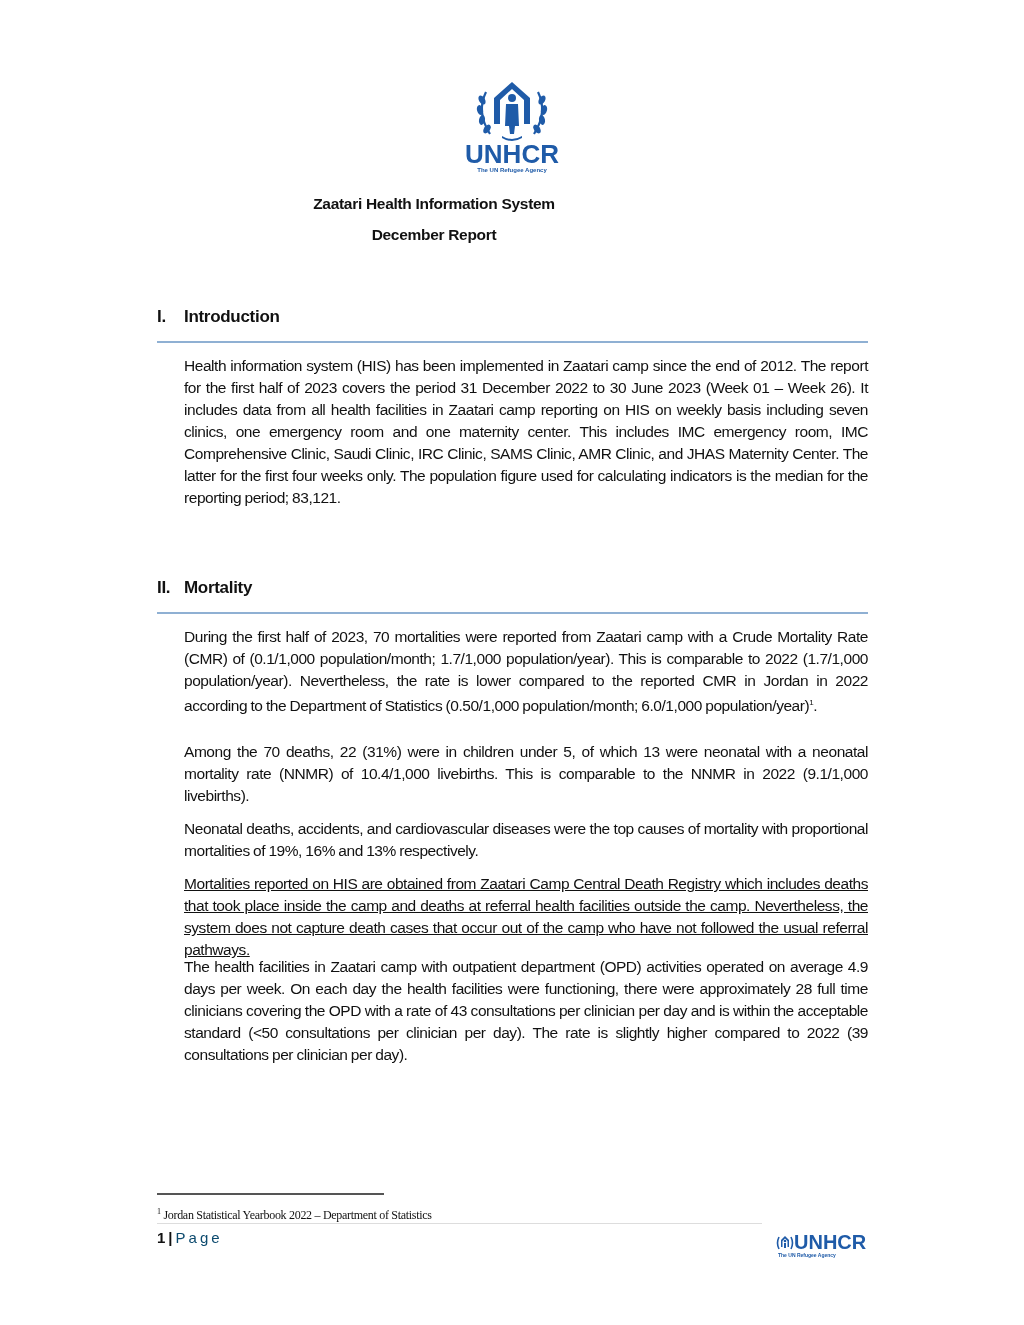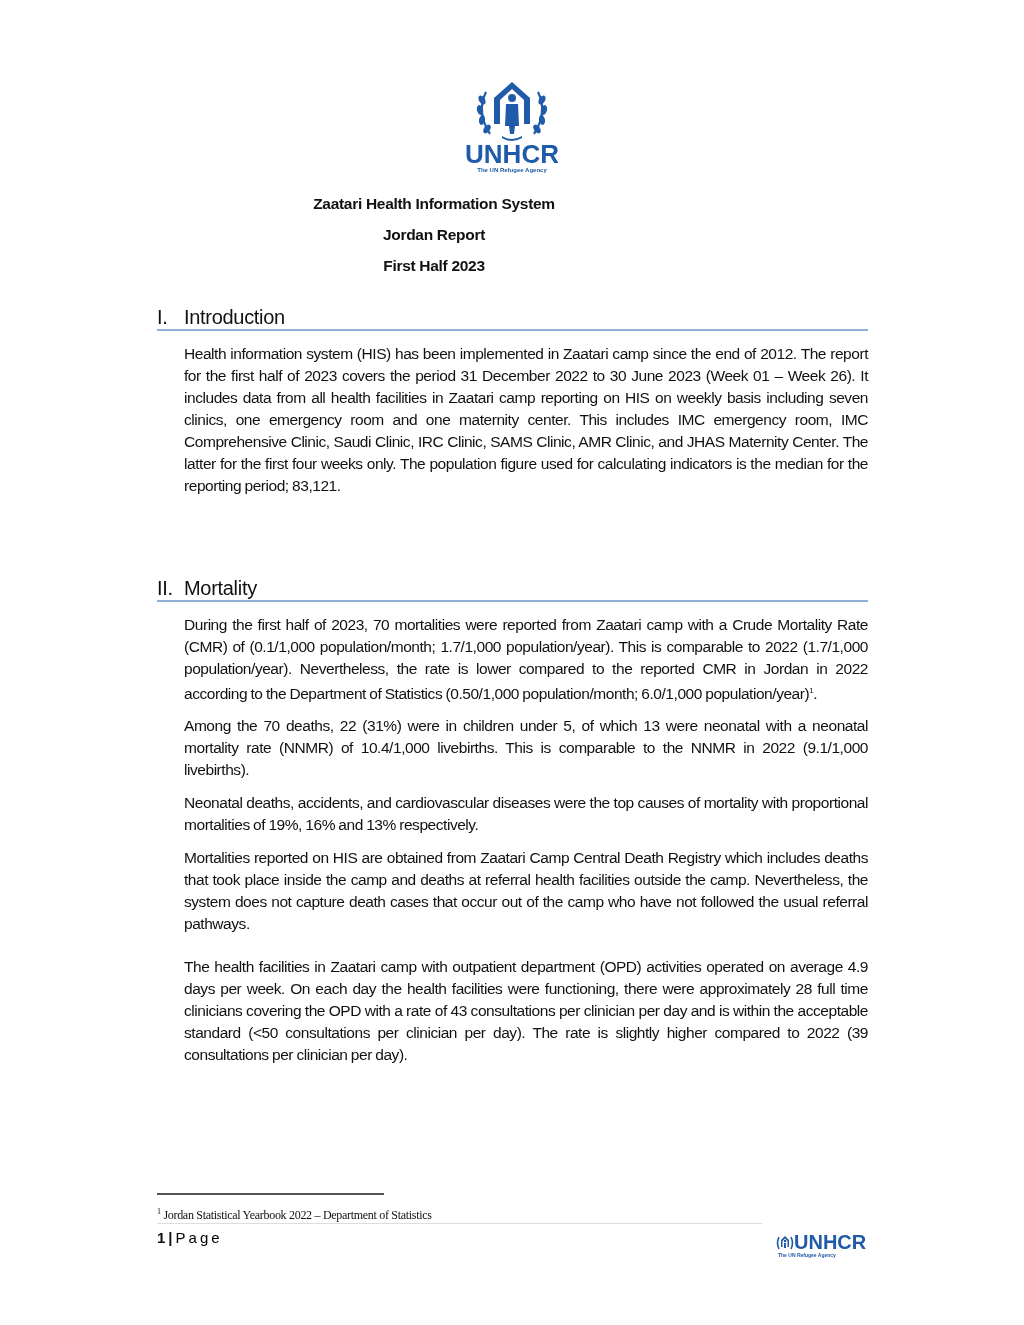--- a/index.html
+++ b/index.html
@@ -4,32 +4,32 @@
 <style>
   html, body { margin:0; padding:0; background:#ffffff; }
   body { width:1024px; height:1325px; position:relative; font-family:"Liberation Sans", sans-serif; color:#111; overflow:hidden; }
   .logo { position:absolute; left:462px; top:78px; width:100px; height:100px; text-align:center; }
   .logo svg { display:block; margin:0 auto; }
   .logo-word { font-family:"Liberation Sans", sans-serif; font-weight:bold; font-size:26px; color:#1f5ba8; letter-spacing:0px; line-height:24px; margin-top:-2px; }
   .logo-tag { font-size:6px; color:#1f5ba8; font-weight:bold; line-height:8px; }
   .titles { position:absolute; left:0; width:868px; top:194px; text-align:center; }
   .titles div { font-weight:bold; font-size:15.5px; height:31px; line-height:20px; letter-spacing:-0.3px; }
   .section { position:absolute; left:157px; width:711px; }
-  .sec-head { font-weight:normal; font-size:20px; letter-spacing:-0.3px; height:20px; line-height:20px; border-bottom:2px solid #8fb0d3; padding-bottom:2px; }
+  .sec-head { font-weight:bold; font-size:17px; letter-spacing:-0.3px; height:20px; line-height:20px; border-bottom:2px solid #8fb0d3; padding-bottom:14px; }
   .sec-head .num { display:inline-block; width:27px; }
   .para { margin-left:27px; font-size:15.5px; line-height:22px; text-align:justify; letter-spacing:-0.45px; word-spacing:-0.5px; }
   .para sup { font-size:8px; }
   .fn-rule { position:absolute; left:157px; top:1193px; width:227px; height:2px; background:#555; }
   .footnote { position:absolute; left:157px; top:1207px; font-size:12px; letter-spacing:-0.3px;font-family:Liberation Serif, serif; }
   .footnote sup { font-size:8px; }
   .footer-rule { position:absolute; left:157px; top:1223px; width:605px; height:1px; background:#ddd; }
   .page-num { position:absolute; left:157px; top:1229px; font-size:15px; }
   .page-num .n { font-weight:bold; }
   .page-num .sep { font-weight:bold; margin:0 3px; }
-  .page-num .pg { color:#000000; letter-spacing:3px; }
+  .page-num .pg { color:#0c4a6e; letter-spacing:3px; }
   .footer-logo { position:absolute; left:776px; top:1232px; width:96px; }
   .footer-logo .word { font-weight:bold; font-size:20px; color:#1f5ba8; line-height:20px; }
   .footer-logo .tag { font-size:5px; color:#1f5ba8; font-weight:bold; margin-left:2px; }
 </style>
 </head>
 <body>
 
 <div class="logo">
   <svg width="80" height="66" viewBox="0 0 80 66">
     <g fill="none" stroke="#1f5ba8" stroke-width="2.2">
@@ -50,39 +50,38 @@
       <path d="M34 26 L46 26 L47 48 L43 48 L42 56 L38 56 L37 48 L33 48 Z"></path>
       <path d="M30 58 Q40 64 50 58 L50 60 Q40 66 30 60 Z"></path>
     </g>
   </svg>
   <div class="logo-word">UNHCR</div>
   <div class="logo-tag">The UN Refugee Agency</div>
 </div>
 
 <div class="titles">
   <div>Zaatari Health Information System</div>
-  <div>Jordan Report</div>
-  <div>First Half 2023</div>
+  <div>December Report</div>
 </div>
 
 <div class="section" style="top:307px;">
   <div class="sec-head">
     <span class="num">I.</span><span>Introduction</span>
   </div>
   <p class="para" style="margin-top:12px;">Health information system (HIS) has been implemented in Zaatari camp since the end of 2012. The report for the first half of 2023 covers the period 31 December 2022 to 30 June 2023 (Week 01 – Week 26). It includes data from all health facilities in Zaatari camp reporting on HIS on weekly basis including seven clinics, one emergency room and one maternity center. This includes IMC emergency room, IMC Comprehensive Clinic, Saudi Clinic, IRC Clinic, SAMS Clinic, AMR Clinic, and JHAS Maternity Center. The latter for the first four weeks only. The population figure used for calculating indicators is the median for the reporting period; 83,121.</p>
 </div>
 
 <div class="section" style="top:578px;">
   <div class="sec-head">
     <span class="num">II.</span><span>Mortality</span>
   </div>
   <p class="para" style="margin-top:12px; margin-bottom:0;"><span>During the first half of 2023, 70 mortalities were reported from Zaatari camp with a Crude Mortality Rate (CMR) of (0.1/1,000 population/month; 1.7/1,000 population/year). This is comparable to 2022 (1.7/1,000 population/year). Nevertheless, the rate is lower compared to the reported CMR in Jordan in 2022 according to the Department of Statistics (0.50/1,000 population/month; 6.0/1,000 population/year)</span><sup>1</sup>.</p>
-  <p class="para" style="margin-top:10px; margin-bottom:0;">Among the 70 deaths, 22 (31%) were in children under 5, of which 13 were neonatal with a neonatal mortality rate (NNMR) of 10.4/1,000 livebirths. This is comparable to the NNMR in 2022 (9.1/1,000 livebirths).</p>
+  <p class="para" style="margin-top:24px; margin-bottom:0;">Among the 70 deaths, 22 (31%) were in children under 5, of which 13 were neonatal with a neonatal mortality rate (NNMR) of 10.4/1,000 livebirths. This is comparable to the NNMR in 2022 (9.1/1,000 livebirths).</p>
   <p class="para" style="margin-top:11px; margin-bottom:9px;">Neonatal deaths, accidents, and cardiovascular diseases were the top causes of mortality with proportional mortalities of 19%, 16% and 13% respectively.</p>
-  <p class="para" style="margin-top:11px; margin-bottom:4px;">Mortalities reported on HIS are obtained from Zaatari Camp Central Death Registry which includes deaths that took place inside the camp and deaths at referral health facilities outside the camp. Nevertheless, the system does not capture death cases that occur out of the camp who have not followed the usual referral pathways.</p>
+  <p class="para" style="margin-top:11px; margin-bottom:4px;text-decoration:underline;">Mortalities reported on HIS are obtained from Zaatari Camp Central Death Registry which includes deaths that took place inside the camp and deaths at referral health facilities outside the camp. Nevertheless, the system does not capture death cases that occur out of the camp who have not followed the usual referral pathways.</p>
 </div>
 
 <div class="section" style="top:944px;">
   <p class="para" style="margin-top:12px;">The health facilities in Zaatari camp with outpatient department (OPD) activities operated on average 4.9 days per week. On each day the health facilities were functioning, there were approximately 28 full time clinicians covering the OPD with a rate of 43 consultations per clinician per day and is within the acceptable standard (&lt;50 consultations per clinician per day). The rate is slightly higher compared to 2022 (39 consultations per clinician per day).</p>
 </div>
 
 <div class="fn-rule"></div>
 <div class="footnote">
   <sup>1</sup>
   <span>Jordan Statistical Yearbook 2022 – Department of Statistics</span>

